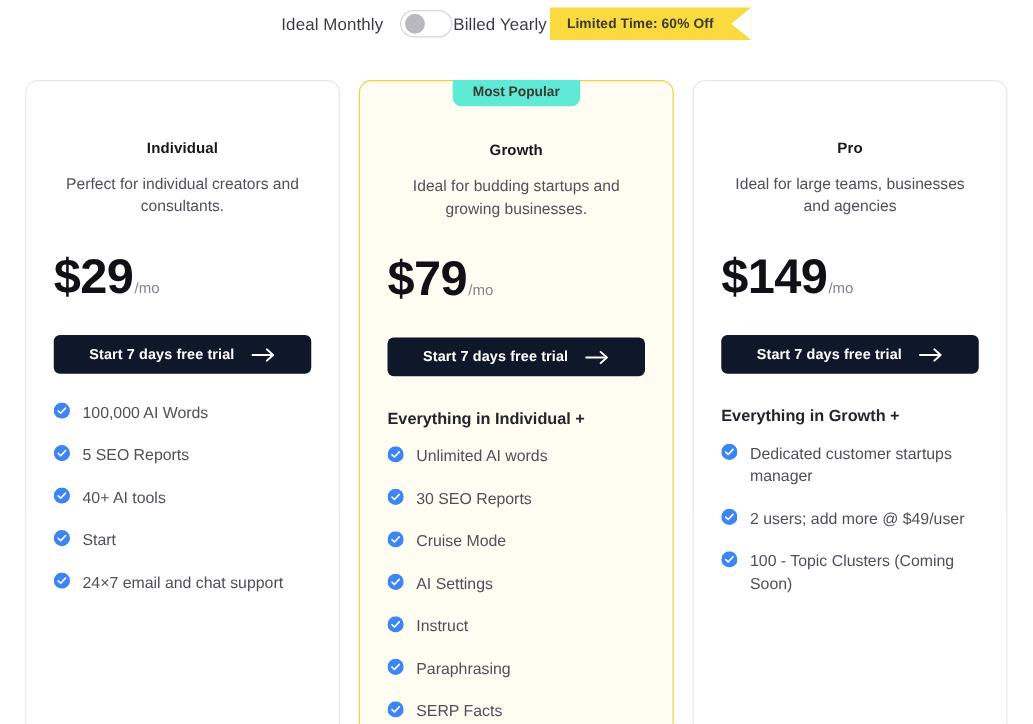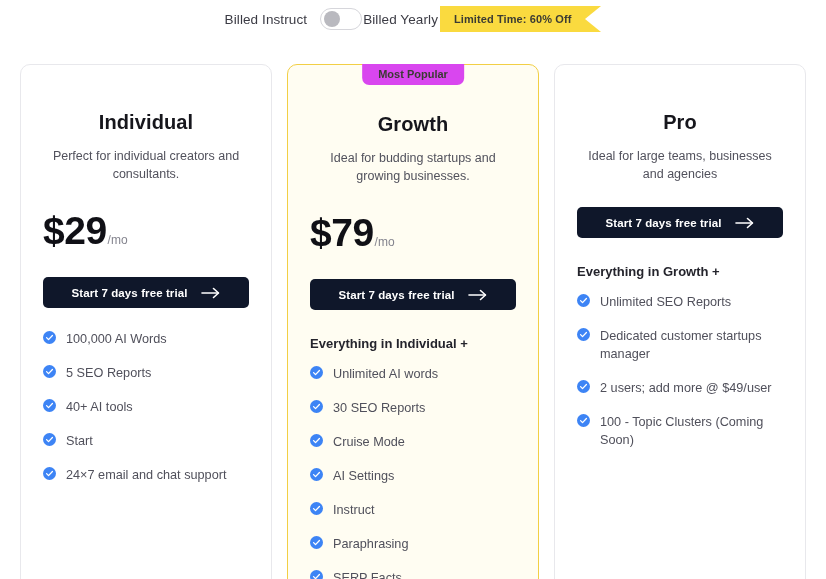--- a/index.html
+++ b/index.html
@@ -109,32 +109,32 @@
     background: #fffdf2;
     border: 1.5px solid #f2cf45;
     padding-top: 30px;
   }
 
   .popular-badge {
     position: absolute;
     top: -1.5px;
     left: 50%;
     transform: translateX(-50%);
-    background: #d946ef;
+    background: #5eead4;
     color: #3b3b33;
     font-size: 11px;
     font-weight: bold;
     padding: 4px 16px 5px 16px;
     border-radius: 0 0 7px 7px;
     white-space: nowrap;
   }
 
   .plan-name {
     text-align: center;
-    font-size: 20px;
+    font-size: 12px;
     font-weight: bold;
     color: #16161c;
     margin: 20px 0 0 0;
     letter-spacing: .1px;
   }
   .card.featured .plan-name { margin-top: 18px; }
 
   .plan-desc {
     text-align: center;
     font-size: 12.5px;
@@ -209,21 +209,21 @@
   .feature-text {
     font-size: 12.7px;
     line-height: 1.42;
     color: #50505b;
   }
 </style>
 </head>
 <body>
 
 <div class="billing-row">
-  <span class="billing-label monthly">Billed Instruct</span>
+  <span class="billing-label monthly">Ideal Monthly</span>
 
   <div class="toggle">
     <span class="knob"></span>
   </div>
 
   <span class="billing-label yearly">Billed Yearly</span>
 
   <div class="ribbon">
     <span class="ribbon-text">Limited Time: 60% Off</span>
     <span class="notch"></span>
@@ -349,41 +349,37 @@
           </svg>
         <span class="feature-text">SERP Facts</span>
       </li>
 
     </ul>
   </div>
 
   <div class="card">
     <div class="plan-name">Pro</div>
     <div class="plan-desc">Ideal for large teams, businesses and agencies</div>
+    <div class="price-row">
+      <span class="price">$149</span><span class="price-period">/mo</span>
+    </div>
     <div class="cta">
       <span class="cta-label">Start 7 days free trial</span>
       <svg class="cta-arrow" width="20" height="12" viewBox="0 0 20 12">
         <path d="M1 6 H17" stroke="#ffffff" stroke-width="1.6" fill="none" stroke-linecap="round"></path>
         <path d="M12.5 1.5 L17.5 6 L12.5 10.5" stroke="#ffffff" stroke-width="1.6" fill="none" stroke-linecap="round" stroke-linejoin="round"></path>
       </svg>
     </div>
     <div class="feature-heading">Everything in Growth +</div>
     <ul class="features with-heading">
       <li class="feature">
         <svg class="check-icon" width="13" height="13" viewBox="0 0 16 16">
             <circle cx="8" cy="8" r="8" fill="#3d84f5"></circle>
             <path d="M4.4 8.2 L6.8 10.6 L11.6 5.5" stroke="#ffffff" stroke-width="1.6" fill="none" stroke-linecap="round" stroke-linejoin="round"></path>
           </svg>
-        <span class="feature-text">Unlimited SEO Reports</span>
-      </li>
-      <li class="feature">
-        <svg class="check-icon" width="13" height="13" viewBox="0 0 16 16">
-            <circle cx="8" cy="8" r="8" fill="#3d84f5"></circle>
-            <path d="M4.4 8.2 L6.8 10.6 L11.6 5.5" stroke="#ffffff" stroke-width="1.6" fill="none" stroke-linecap="round" stroke-linejoin="round"></path>
-          </svg>
         <span class="feature-text">Dedicated customer startups manager</span>
       </li>
       <li class="feature">
         <svg class="check-icon" width="13" height="13" viewBox="0 0 16 16">
             <circle cx="8" cy="8" r="8" fill="#3d84f5"></circle>
             <path d="M4.4 8.2 L6.8 10.6 L11.6 5.5" stroke="#ffffff" stroke-width="1.6" fill="none" stroke-linecap="round" stroke-linejoin="round"></path>
           </svg>
         <span class="feature-text">2 users; add more @ $49/user</span>
       </li>
       <li class="feature">

